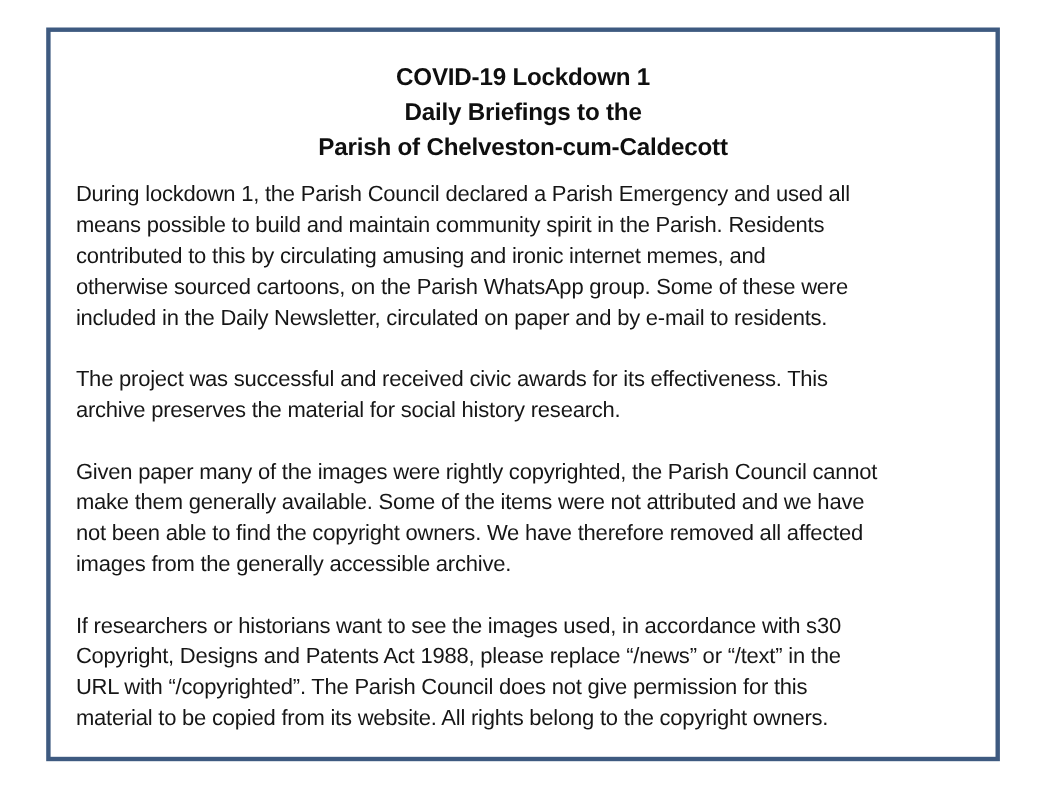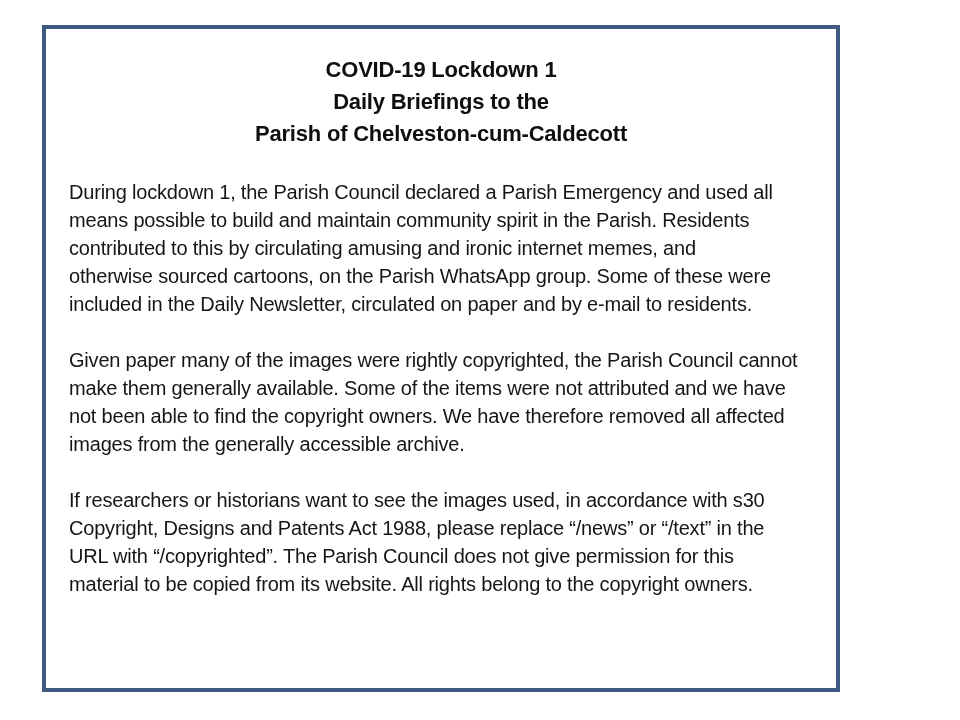--- a/index.html
+++ b/index.html
@@ -12,21 +12,21 @@
     height: 720px;
     position: relative;
     font-family: "Liberation Sans", "DejaVu Sans", sans-serif;
     color: #161616;
     overflow: hidden;
   }
   .frame {
     position: absolute;
     left: 42px;
     top: 25px;
-    width: 798px;
+    width: 867px;
     height: 667px;
     box-sizing: border-box;
     border: 4px solid #3E5A80;
     background: #ffffff;
   }
   .title {
     margin: 25px 10px 0 10px;
     text-align: center;
     font-size: 22px;
     font-weight: 700;
@@ -36,37 +36,39 @@
     letter-spacing: -0.2px;
   }
   .para {
     margin: 28px 18px 0 23px;
     font-size: 20px;
     line-height: 28px;
     white-space: pre-line;
     letter-spacing: -0.2px;
   }
   .para.first {
-    margin-top: 28px;
+    margin-top: 13px;
   }
 </style>
 </head>
 <body>
 
 <div class="frame">
   <h1 class="title">COVID-19 Lockdown 1
 Daily Briefings to the
 Parish of Chelveston-cum-Caldecott</h1>
 
   <p class="para first">During lockdown 1, the Parish Council declared a Parish Emergency and used all
 means possible to build and maintain community spirit in the Parish. Residents
 contributed to this by circulating amusing and ironic internet memes, and
 otherwise sourced cartoons, on the Parish WhatsApp group.  Some of these were
 included in the Daily Newsletter, circulated on paper and by e-mail to residents.</p>
 
+  <p class="para">The project was successful and received civic awards for its effectiveness. This
+archive preserves the material for social history research.</p>
 
   <p class="para">Given paper many of the images were rightly copyrighted, the Parish Council cannot
 make them generally available. Some of the items were not attributed and we have
 not been able to find the copyright owners. We have therefore removed all affected
 images from the generally accessible archive.</p>
 
   <p class="para">If researchers or historians want to see the images used, in accordance with s30
 Copyright, Designs and Patents Act 1988, please replace “/news” or “/text” in the
 URL with “/copyrighted”. The Parish Council does not give permission for this
 material to be copied from its website. All rights belong to the copyright owners.</p>

